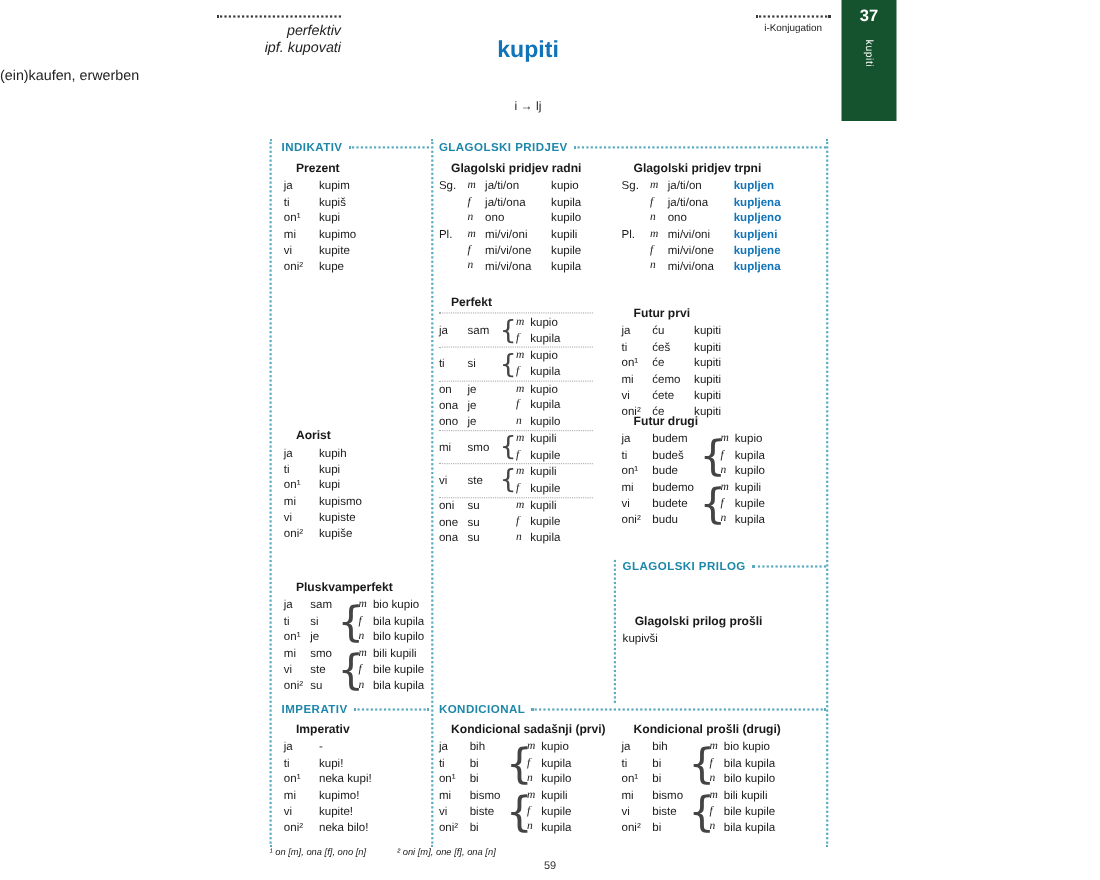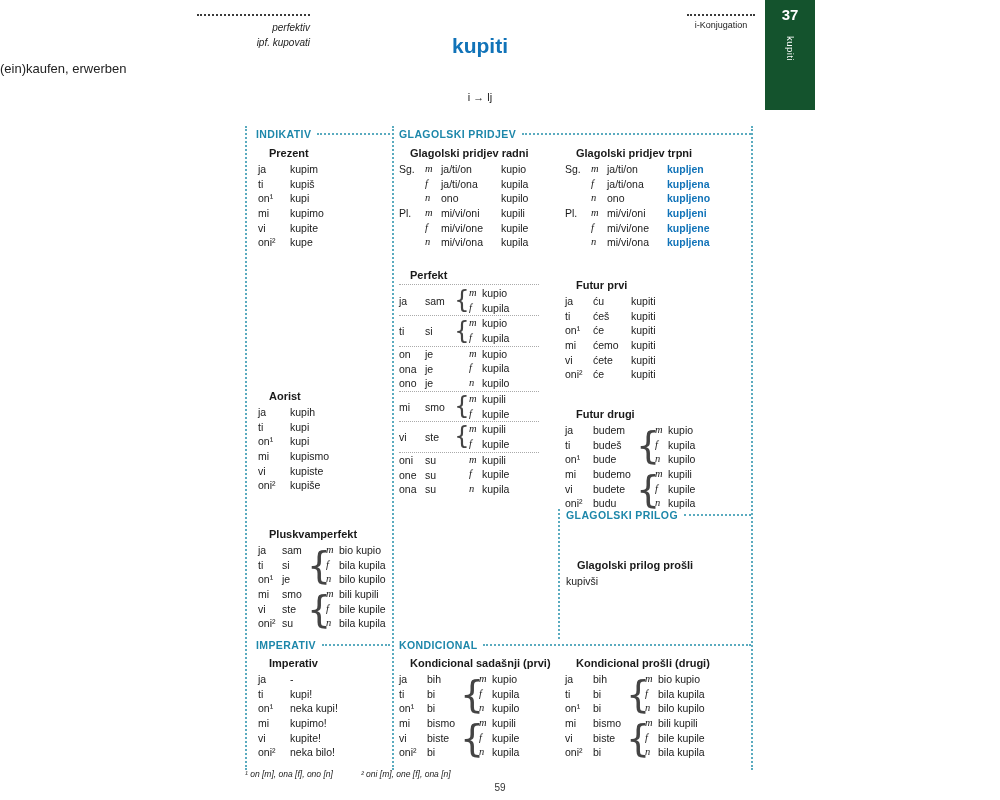--- a/index.html
+++ b/index.html
@@ -9,21 +9,21 @@
     background:#ffffff; color:#1a1a1a;
     font-family:"Liberation Sans", sans-serif; font-size:10.5px;
   }
 
   
   .tab { position:absolute; left:765px; top:0; width:50px; height:110px; background:#14532d; color:#fff; }
   .tab-num { text-align:center; font-size:15px; font-weight:bold; padding-top:6px; }
   .tab-verb { position:absolute; top:36px; left:50%; transform:translateX(-50%);
               writing-mode:vertical-rl; font-size:9.5px; letter-spacing:0.5px; }
 
-  .topleft  { position:absolute; left:197px; top:14px; width:113px; text-align:right; font-style:italic; font-size:10px; color:#222; }
+  .topleft  { position:absolute; left:197px; top:14px; width:113px; text-align:right; font-style:italic; font-size:13px; color:#222; }
   .topright { position:absolute; left:687px; top:14px; width:68px;  text-align:center; font-size:9px; color:#222; }
   .dotrule { border-top:2px dotted #3a3a3a; height:0; margin-bottom:4px; }
   .topleft div:not(.dotrule) { line-height:15px; }
 
   .title { position:absolute; left:0; top:34px; width:960px; text-align:center; margin:0;
            font-size:21px; font-weight:bold; color:#1173b8; }
   .subtitle { position:absolute; left:0; top:61px; width:960px; text-align:left; font-size:13px; color:#222; }
   .alternation { position:absolute; left:0; top:91px; width:960px; text-align:center; font-size:11px; color:#222; }
 
   
@@ -606,21 +606,21 @@
         <span class="c2">kupiti</span>
       </div>
       <div class="crow">
         <span class="c0">oni²</span>
         <span class="c1">će</span>
         <span class="c2">kupiti</span>
       </div>
     </div>
 </div>
 
-<div class="block" style="left:565px; top:407px;">
+<div class="block" style="left:565px; top:376px;">
   <div class="btitle">Futur drugi</div>
   <div id="futur2-groups" class="wide">
       <div class="bgroup">
         <div class="gleft">
           <div class="grow">
             <span class="pron">ja</span>
             <span class="aux">budem</span>
           </div>
           <div class="grow">
             <span class="pron">ti</span>

